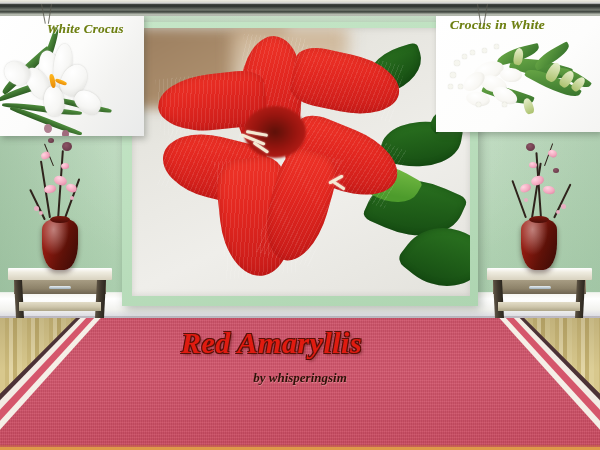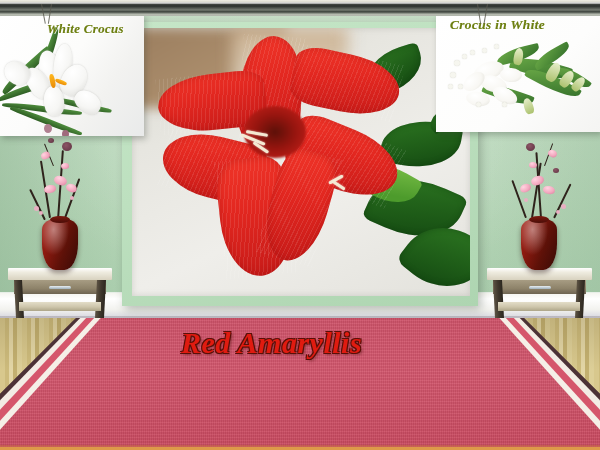--- a/index.html
+++ b/index.html
@@ -482,14 +482,15 @@
 
   <div class="rail">
     <div class="rail-hi"></div>
   </div>
   <div class="hang-wire wire-a"></div>
   <div class="hang-wire wire-b"></div>
   <div class="hang-wire wire-c"></div>
   <div class="hang-wire wire-d"></div>
 
   <div class="title">Red Amaryllis</div>
+  <div class="byline">by whisperingsim</div>
 
 </div>
 
 </body></html>

